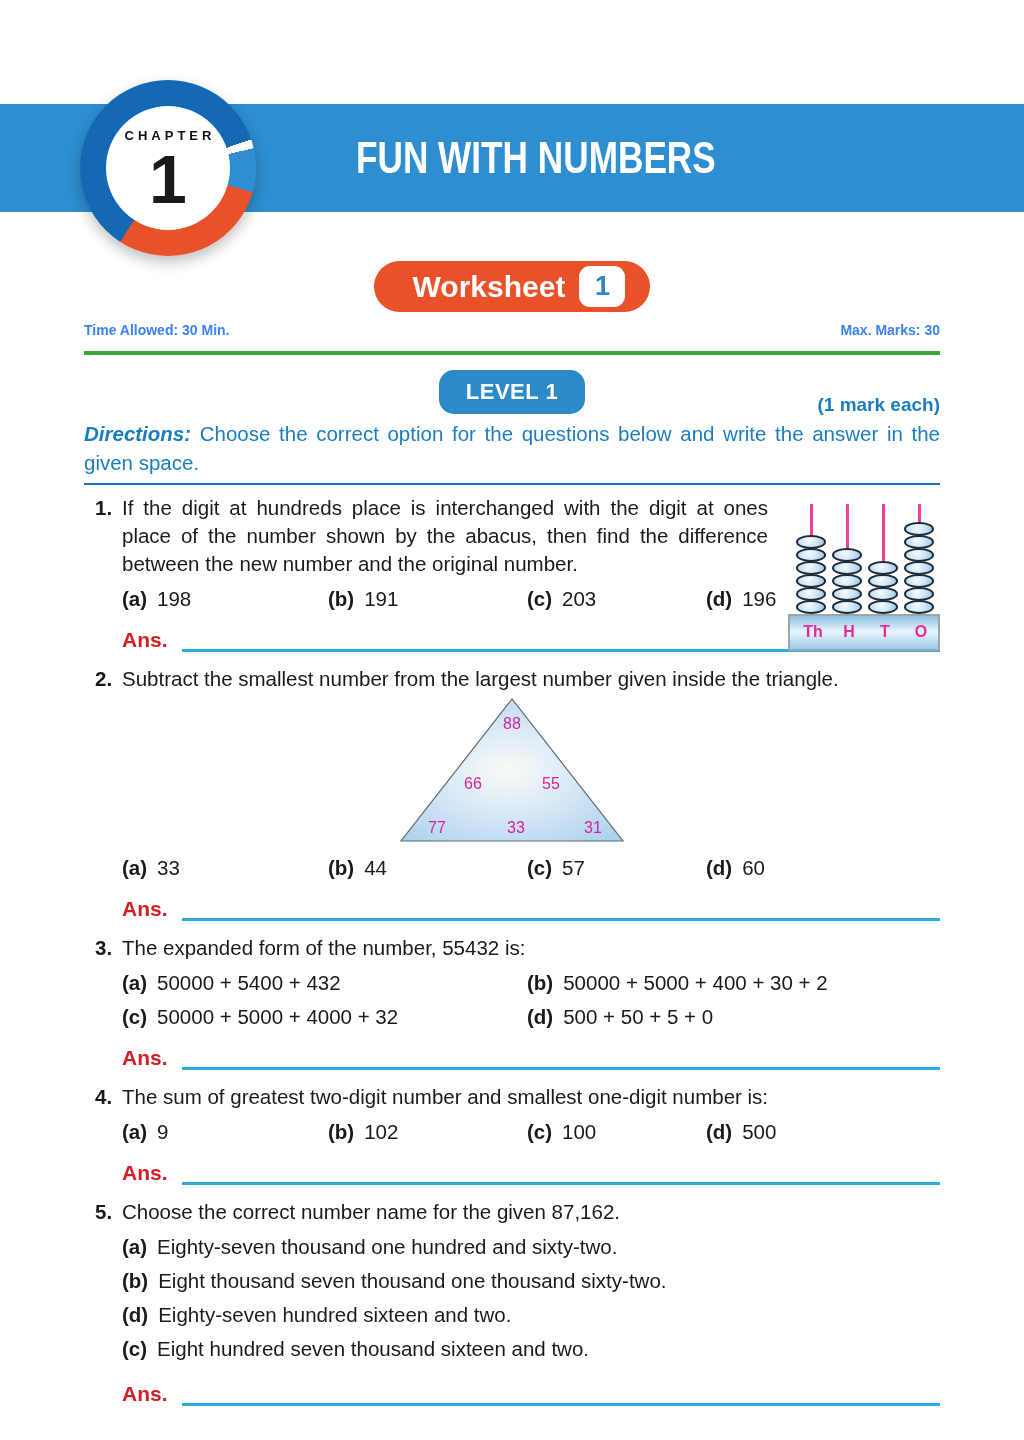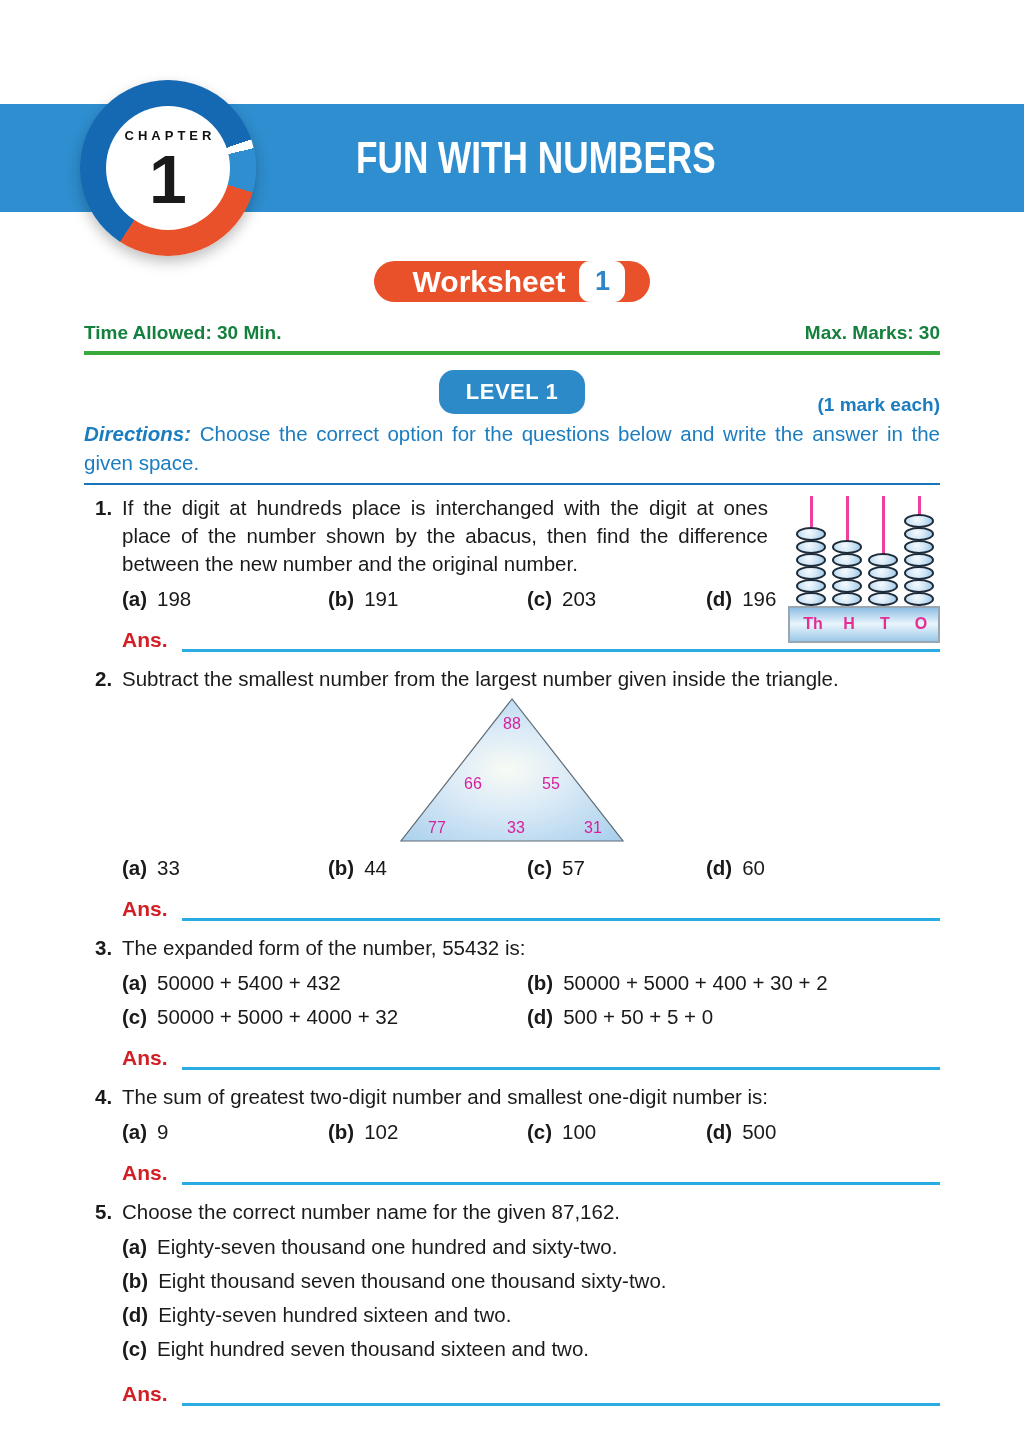--- a/index.html
+++ b/index.html
@@ -47,37 +47,37 @@
     letter-spacing: 4px; color: #111; text-indent: 4px;
   }
   .chapter-number {
     font-size: 68px; font-weight: bold; color: #1a1a1a; line-height: 1.0;
     margin-top: 2px;
   }
 
   
   .worksheet-pill {
     position: absolute; left: 50%; top: 261px; transform: translateX(-50%);
-    height: 41px; min-width: 276px;
+    height: 51px; min-width: 276px;
     background: #E8512A; border-radius: 26px;
     display: flex; align-items: center; justify-content: center;
     gap: 14px; padding: 0 12px 0 26px;
   }
   .worksheet-label { color: #ffffff; font-weight: bold; font-size: 30px; }
   .worksheet-num-box {
     width: 46px; height: 41px; background: #ffffff; border-radius: 11px;
     display: flex; align-items: center; justify-content: center;
   }
   .worksheet-num { color: #2E86C8; font-weight: bold; font-size: 27px; }
 
   
   .meta-row {
     position: absolute; left: 84px; right: 84px; top: 322px;
     display: flex; justify-content: space-between;
-    font-weight: bold; font-size: 19px; color: #15803d;
+    font-weight: bold; font-size: 14px; color: #3b82f6;
   }
   .green-rule {
     position: absolute; left: 84px; right: 84px; top: 351px;
     height: 4px; background: #3AA93C; border: none;
   }
   .level-row { position: absolute; left: 84px; right: 84px; top: 368px; height: 46px; }
   .level-badge {
     width: 146px; height: 44px; margin: 2px auto 0;
     background: #2B8AC7; border-radius: 15px 15px 15px 15px;
     color: #ffffff; font-weight: bold; font-size: 22px;
@@ -123,21 +123,21 @@
   }
   .ans-label { color: #D21F26; font-weight: bold; font-size: 21px; flex: none; }
   .ans-line {
     flex: 1; margin-left: 14px; height: 24px;
     border-bottom: 3px solid #2AACE3; cursor: text;
   }
 
   
   .q1-text { margin-right: 172px; }
   .abacus {
-    position: absolute; right: 0; top: 2px; width: 152px; height: 147px;
+    position: absolute; right: 0; top: 10px; width: 152px; height: 147px;
   }
   .abacus .rod {
     position: absolute; top: 0; width: 3px; background: #F0409E;
   }
   .abacus .stack {
     position: absolute; bottom: 37px; width: 30px;
     display: flex; flex-direction: column; align-items: center;
   }
   .bead {
     width: 30px; height: 14px; border-radius: 50%;

